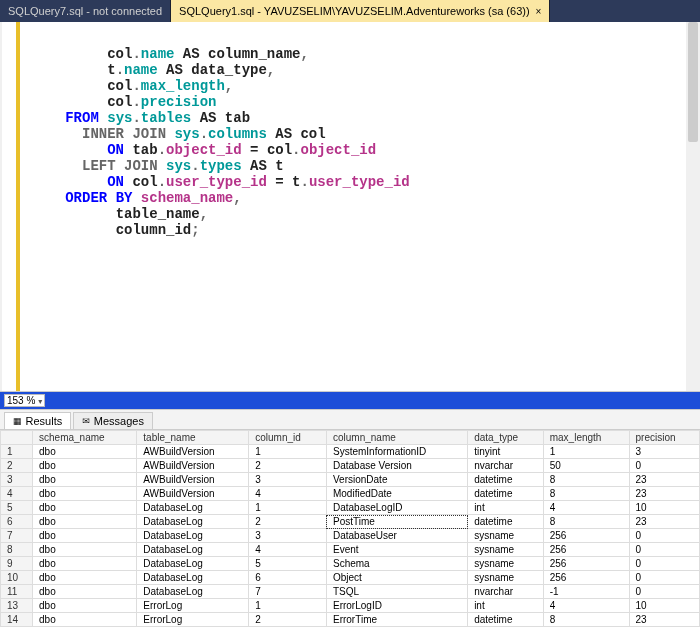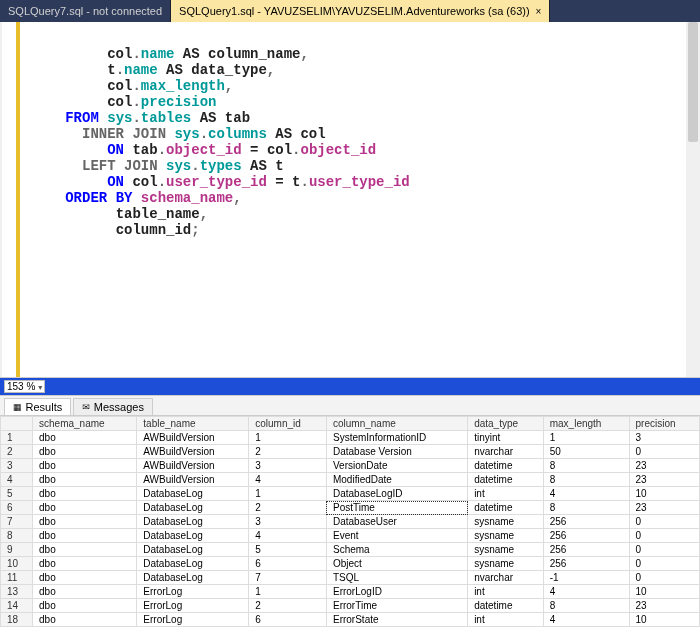--- a/index.html
+++ b/index.html
@@ -365,25 +365,15 @@
         <tr>
           <td class="rownum">14</td>
           <td>dbo</td>
           <td>ErrorLog</td>
           <td>2</td>
           <td>ErrorTime</td>
           <td>datetime</td>
           <td>8</td>
           <td>23</td>
         </tr>
-        <tr>
-          <td class="rownum">18</td>
-          <td>dbo</td>
-          <td>ErrorLog</td>
-          <td>6</td>
-          <td>ErrorState</td>
-          <td>int</td>
-          <td>4</td>
-          <td>10</td>
-        </tr>
       </tbody>
   </table>
 </div>
 
 </body></html>

